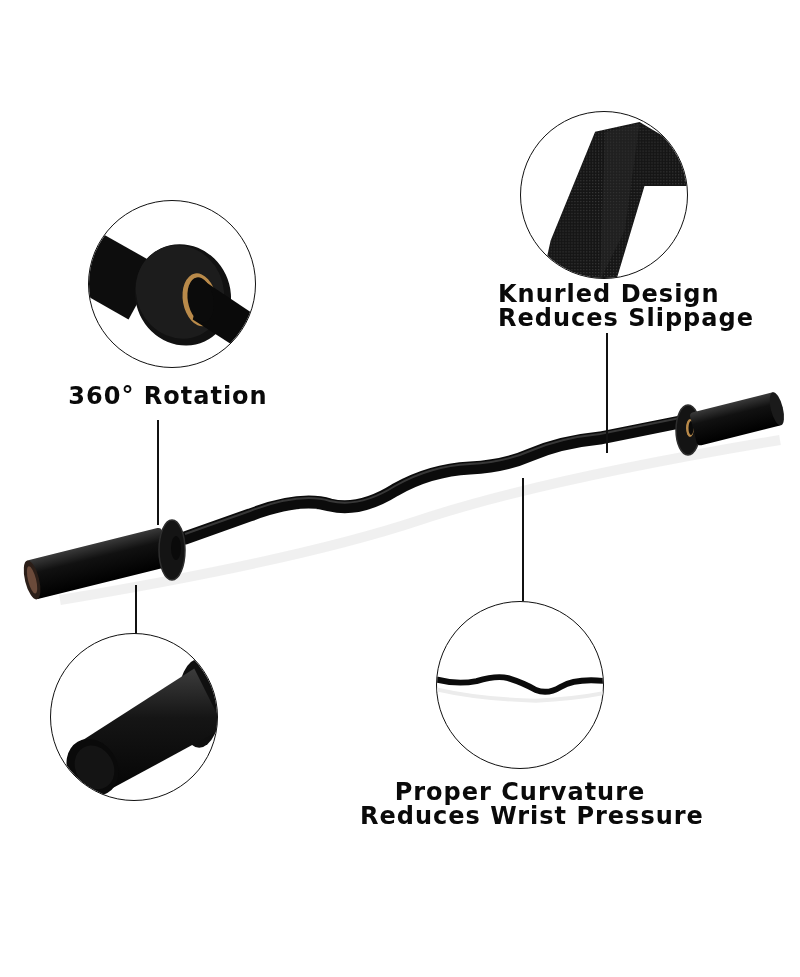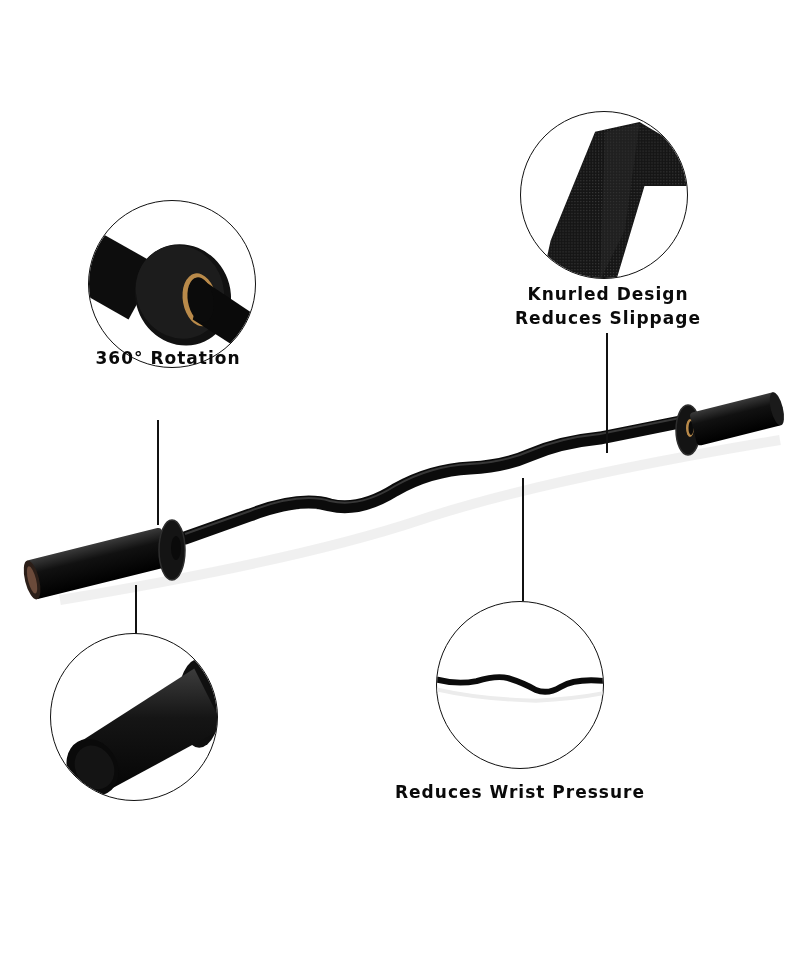--- a/index.html
+++ b/index.html
@@ -1,19 +1,19 @@
 <!DOCTYPE html>
 <html><head>
 <meta charset="utf-8">
 <style>
   html, body { margin: 0; padding: 0; background: #ffffff; }
   .canvas { position: relative; width: 800px; height: 977px; background: #ffffff; overflow: hidden; font-family: "DejaVu Sans", "Liberation Sans", sans-serif; }
   .circle { position: absolute; border: 1.6px solid #111; border-radius: 50%; background: #fff; overflow: hidden; box-sizing: border-box; }
   .circle svg { position: absolute; left: 0; top: 0; width: 100%; height: 100%; }
-  .label { position: absolute; font-weight: bold; color: #0a0a0a; font-size: 17px; line-height: 24px; letter-spacing: 1px; text-align: center; white-space: nowrap; }
+  .label { position: absolute; font-weight: bold; color: #0a0a0a; font-size: 24px; line-height: 24px; letter-spacing: 1px; text-align: center; white-space: nowrap; }
   .leader { position: absolute; width: 1.5px; background: #111; }
   .bar-svg { position: absolute; left: 0; top: 0; width: 800px; height: 977px; }
 </style>
 </head>
 <body>
 
 <div class="canvas">
 
   <svg class="bar-svg" viewBox="0 0 800 977">
     <defs>
@@ -61,21 +61,21 @@
   <div class="circle" style="left:88px; top:200px; width:168px; height:168px;">
     <svg viewBox="0 0 168 168">
       <path d="M-10 20 L70 65 L40 120 L-30 80 Z" fill="#0d0d0d"></path>
       <ellipse cx="95" cy="95" rx="48" ry="52" fill="#111" transform="rotate(-25 95 95)"></ellipse>
       <ellipse cx="92" cy="92" rx="44" ry="48" fill="#1c1c1c" transform="rotate(-25 92 92)"></ellipse>
       <ellipse cx="112" cy="100" rx="17" ry="27" fill="#b98a4a" transform="rotate(-10 112 100)"></ellipse>
       <path d="M115 80 L190 130 L175 165 L105 120 Z" fill="#0a0a0a"></path>
       <ellipse cx="113" cy="100" rx="13" ry="23" fill="#0b0b0b" transform="rotate(-10 113 100)"></ellipse>
     </svg>
   </div>
-  <div class="label" style="left:68px; top:346px; width:200px;">
+  <div class="label" style="left:68px; top:384px; width:200px;">
     <div>360° Rotation</div>
   </div>
 
   <div class="circle" style="left:520px; top:111px; width:168px; height:168px;">
     <svg viewBox="0 0 168 168">
       <defs>
         <pattern id="knurl" width="3" height="3" patternUnits="userSpaceOnUse">
           <rect width="3" height="3" fill="#151515"></rect>
           <rect width="1.2" height="1.2" fill="#3a3a3a"></rect>
         </pattern>
@@ -105,16 +105,17 @@
     </svg>
   </div>
 
   <div class="circle" style="left:436px; top:601px; width:168px; height:168px;">
     <svg viewBox="0 0 168 168">
       <path d="M-2 78 Q20 84 40 80 Q60 74 72 77 Q88 82 100 89 Q112 94 125 86 Q140 77 170 80" stroke="#0b0b0b" stroke-width="6" fill="none"></path>
       <path d="M-2 88 Q40 98 100 100 Q140 98 170 92" stroke="#ececec" stroke-width="4" fill="none"></path>
     </svg>
   </div>
   <div class="label" style="left:360px; top:780px; width:320px;">
+    <div>Proper Curvature</div>
     <div>Reduces Wrist Pressure</div>
   </div>
 
 </div>
 
 </body></html>

